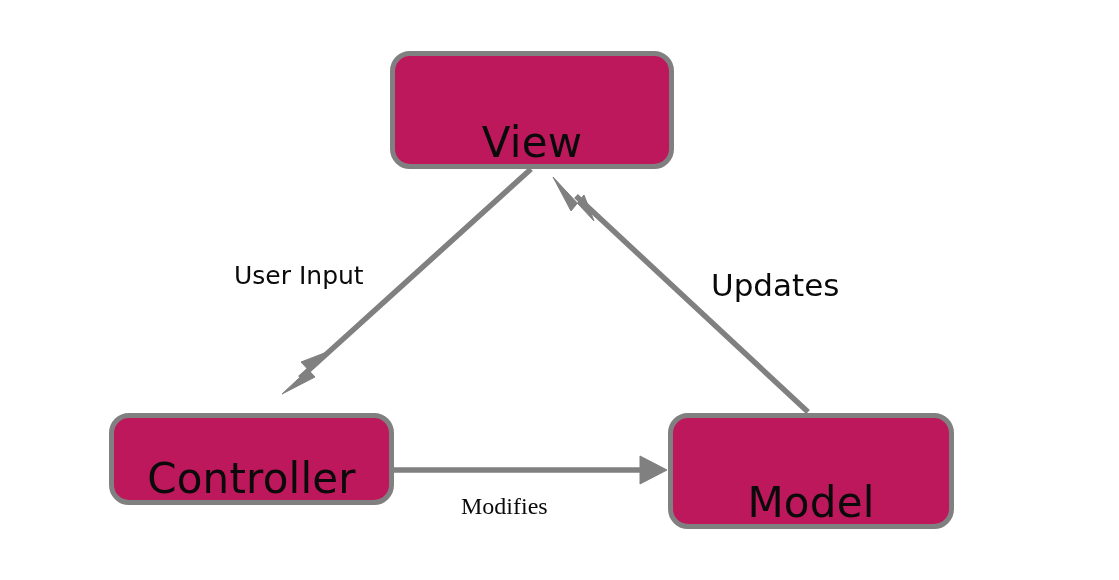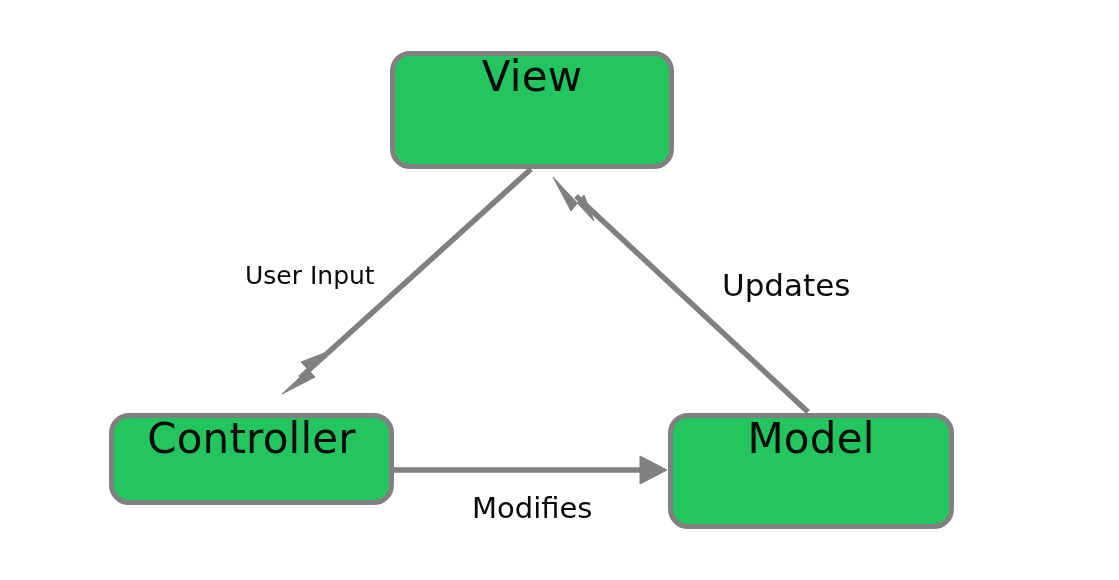--- a/index.html
+++ b/index.html
@@ -22,25 +22,25 @@
   #edges {
     position: absolute;
     left: 0;
     top: 0;
     width: 1119px;
     height: 580px;
   }
   .node {
     position: absolute;
     box-sizing: border-box;
-    background: #22c55e;
+    background: #be185d;
     border: 5px solid #808080;
     border-radius: 20px;
     display: flex;
-    align-items: flex-start;
+    align-items: flex-end;
     justify-content: center;
   }
   .node-label {
     font-family: "DejaVu Sans", "Liberation Sans", sans-serif;
     font-size: 42px;
     font-weight: 400;
     color: #0a0a0a;
     line-height: 1;
     letter-spacing: 0.2px;
     white-space: nowrap;
@@ -65,36 +65,36 @@
     border-radius: 20px;
   }
   .edge-label {
     position: absolute;
     font-family: "DejaVu Sans", "Liberation Sans", sans-serif;
     font-weight: 400;
     color: #0a0a0a;
     line-height: 1;
     white-space: nowrap;
     background: transparent;
-    margin-left: 11px;
   }
   #label-user-input {
     left: 234px;
     top: 263px;
     font-size: 25px;
   }
   #label-updates {
     left: 711px;
     top: 270px;
     font-size: 31px;
   }
   #label-modifies {
     left: 461px;
     top: 494px;
-    font-size: 29px;
+    font-size: 24px;
+    font-family: Liberation Serif, serif;
   }
 </style>
 </head>
 <body>
 
 <div id="canvas">
 
   <svg id="edges" viewBox="0 0 1119 580" xmlns="http://www.w3.org/2000/svg">
 
     <g>

